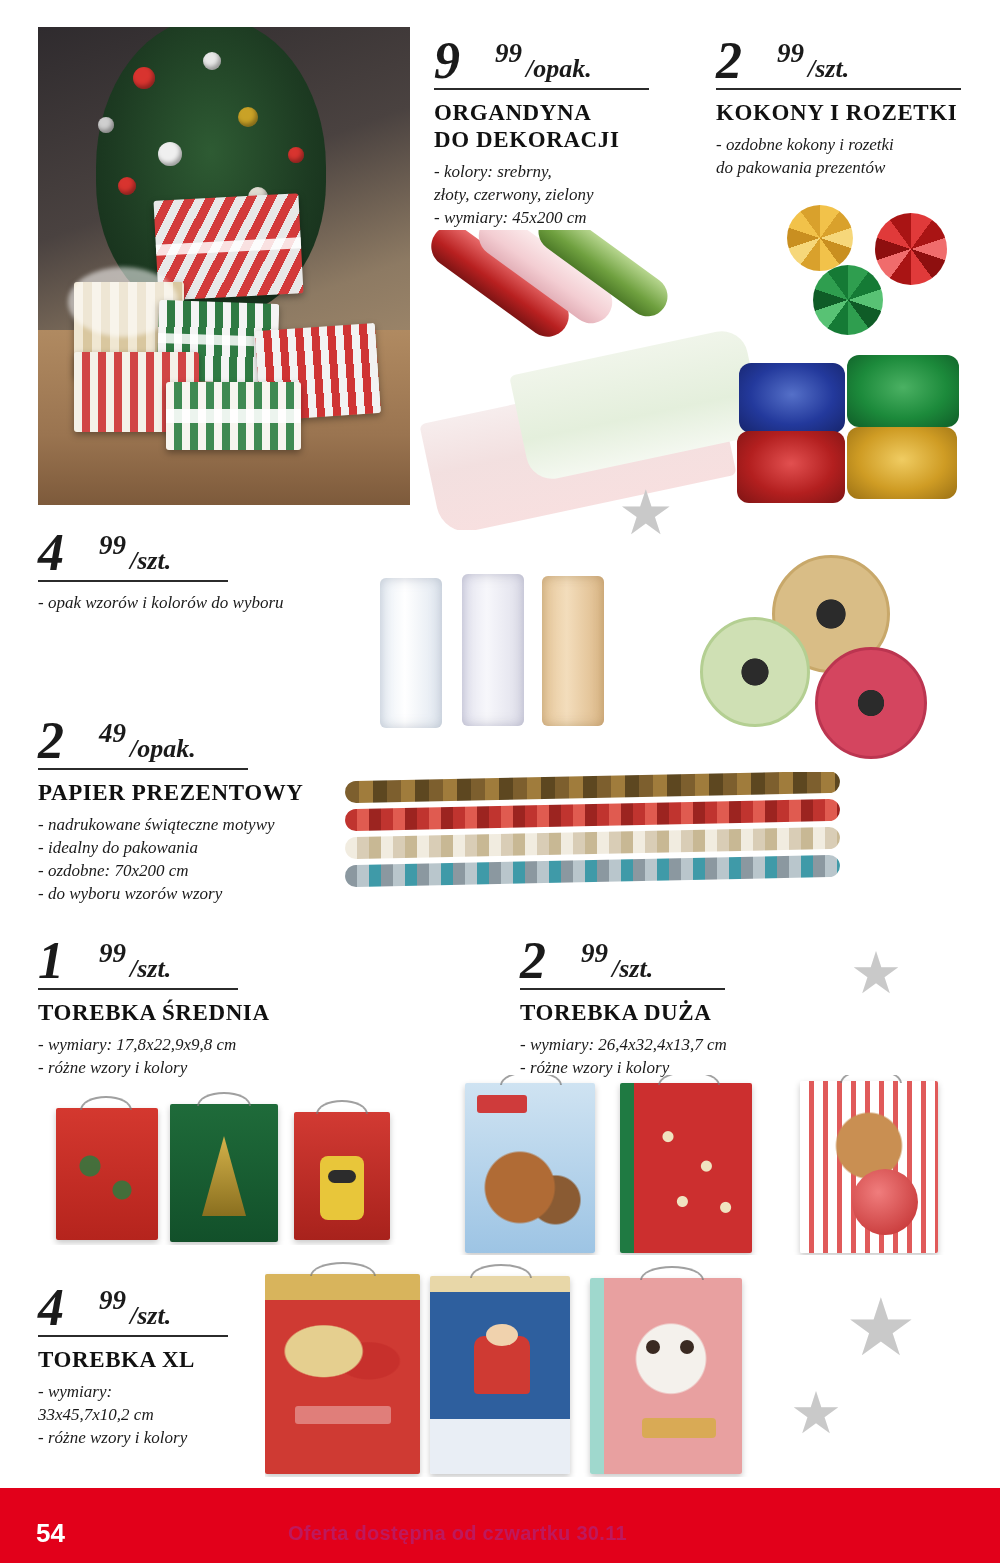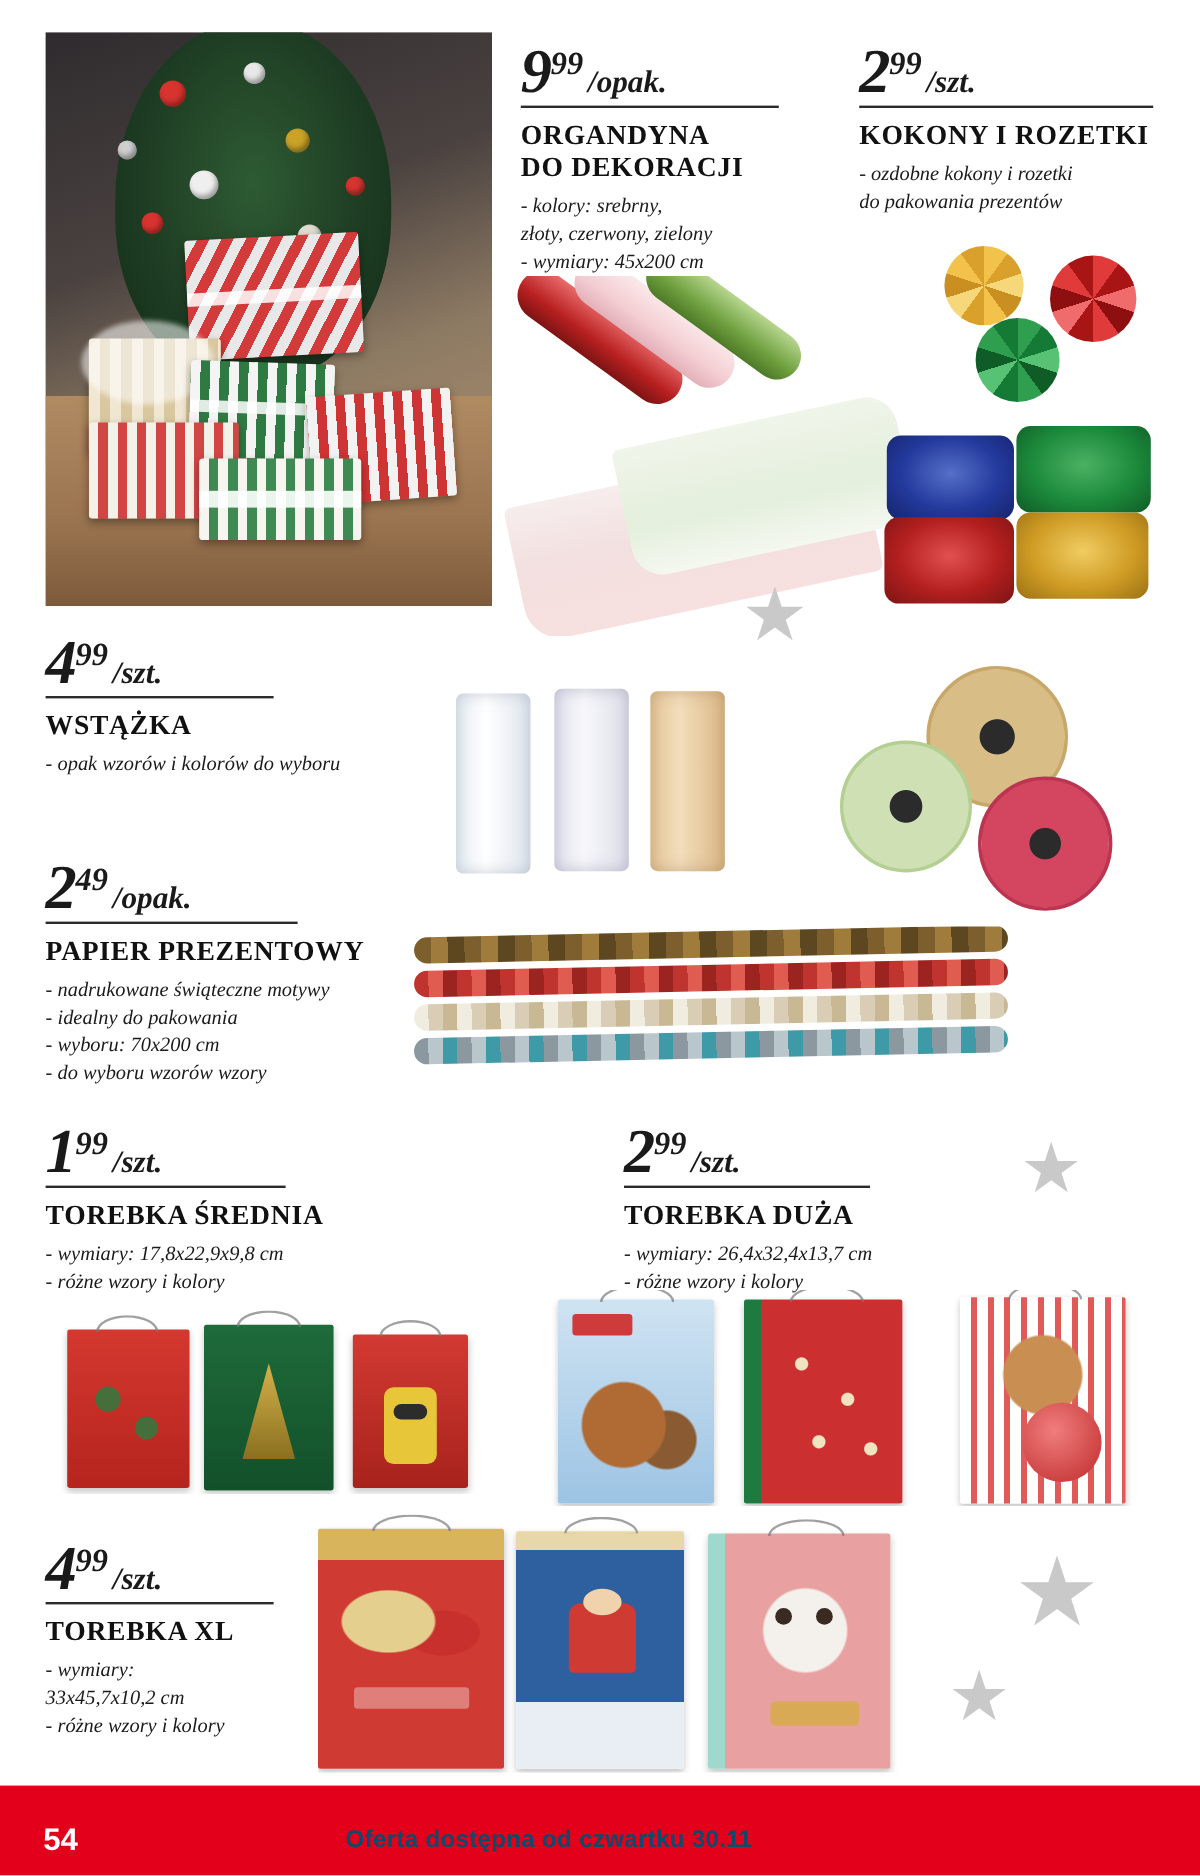--- a/index.html
+++ b/index.html
@@ -27,20 +27,21 @@
     letter-spacing: -1px;
   }
   .price-dec {
     font-family: "Liberation Serif", serif;
     font-style: italic;
     font-weight: bold;
     font-size: 27px;
     line-height: 27px;
     color: #1a1a1a;
     margin-top: 2px;
+    margin-left: 36px;
   }
   .price-unit {
     font-family: "Liberation Serif", serif;
     font-style: italic;
     font-weight: bold;
     font-size: 26px;
     line-height: 22px;
     color: #1a1a1a;
     align-self: flex-end;
     margin-left: 4px;
@@ -141,21 +142,21 @@
     background: #e2001a;
   }
   #page-num {
     position: absolute; left: 36px; bottom: 14px;
     font-family: "Liberation Sans", sans-serif;
     font-weight: bold; font-size: 26px; color: #ffffff;
   }
   #footer-text {
     position: absolute; left: 288px; bottom: 18px;
     font-family: "Liberation Sans", sans-serif;
-    font-weight: bold; font-size: 20px; color: #0c4a6e;
+    font-weight: bold; font-size: 20px; color: #be185d;
     letter-spacing: .3px;
   }
 </style>
 </head>
 <body>
 
 <div class="page">
 
   <div class="photo" id="hero">
     <div class="tree"></div>
@@ -237,21 +238,20 @@
 
   <div class="star" style="left:618px;top:482px;font-size:62px;line-height:62px;">★</div>
 
   <div class="price-block" style="left:38px;top:530px;width:330px;">
     <div class="price-line">
       <span class="price-int">4</span>
       <span class="price-dec">99</span>
       <span class="price-unit">/szt.</span>
     </div>
     <div class="rule" style="width:190px;"></div>
-    <div class="prod-title">WSTĄŻKA</div>
     <div class="bullets">
       <div>- opak wzorów i kolorów do wyboru</div>
     </div>
   </div>
 
   <div class="photo" id="wstazka-tulle">
     <div class="tube" style="left:10px;top:18px;width:62px;height:150px;background:linear-gradient(90deg,#e8eef5,#ffffff 40%,#dfe6ef);box-shadow:inset 0 0 12px rgba(150,160,175,.5);"></div>
     <div class="tube" style="left:92px;top:14px;width:62px;height:152px;background:linear-gradient(90deg,#e3e3ef,#f7f7fb 40%,#dedeea);box-shadow:inset 0 0 12px rgba(140,140,165,.5);"></div>
     <div class="tube" style="left:172px;top:16px;width:62px;height:150px;background:linear-gradient(90deg,#e6c79a,#f3ddbc 40%,#dcb887);box-shadow:inset 0 0 12px rgba(160,125,80,.5);"></div>
   </div>
@@ -266,21 +266,21 @@
     <div class="price-line">
       <span class="price-int">2</span>
       <span class="price-dec">49</span>
       <span class="price-unit">/opak.</span>
     </div>
     <div class="rule" style="width:210px;"></div>
     <div class="prod-title">PAPIER PREZENTOWY</div>
     <div class="bullets">
       <div>- nadrukowane świąteczne motywy</div>
       <div>- idealny do pakowania</div>
-      <div>- wyboru: 70x200 cm</div>
+      <div>- ozdobne: 70x200 cm</div>
       <div>- do wyboru wzorów wzory</div>
     </div>
   </div>
 
   <div class="photo" id="papier">
     <div class="paper-roll" style="top:4px;transform:rotate(-1.2deg);background:repeating-linear-gradient(90deg,#7d5f2e 0 14px,#a07c3c 14px 28px,#5d4720 28px 42px);"></div>
     <div class="paper-roll" style="top:32px;transform:rotate(-1.2deg);background:repeating-linear-gradient(90deg,#c0342f 0 12px,#e05b50 12px 24px,#9c2420 24px 36px);"></div>
     <div class="paper-roll" style="top:60px;transform:rotate(-1.2deg);background:repeating-linear-gradient(90deg,#f1ece0 0 12px,#d9cdb6 12px 24px,#c8b894 24px 36px);"></div>
     <div class="paper-roll" style="top:88px;transform:rotate(-1.2deg);background:repeating-linear-gradient(90deg,#8b98a0 0 12px,#b9c6cc 12px 24px,#3f9aa8 24px 36px);"></div>
   </div>

